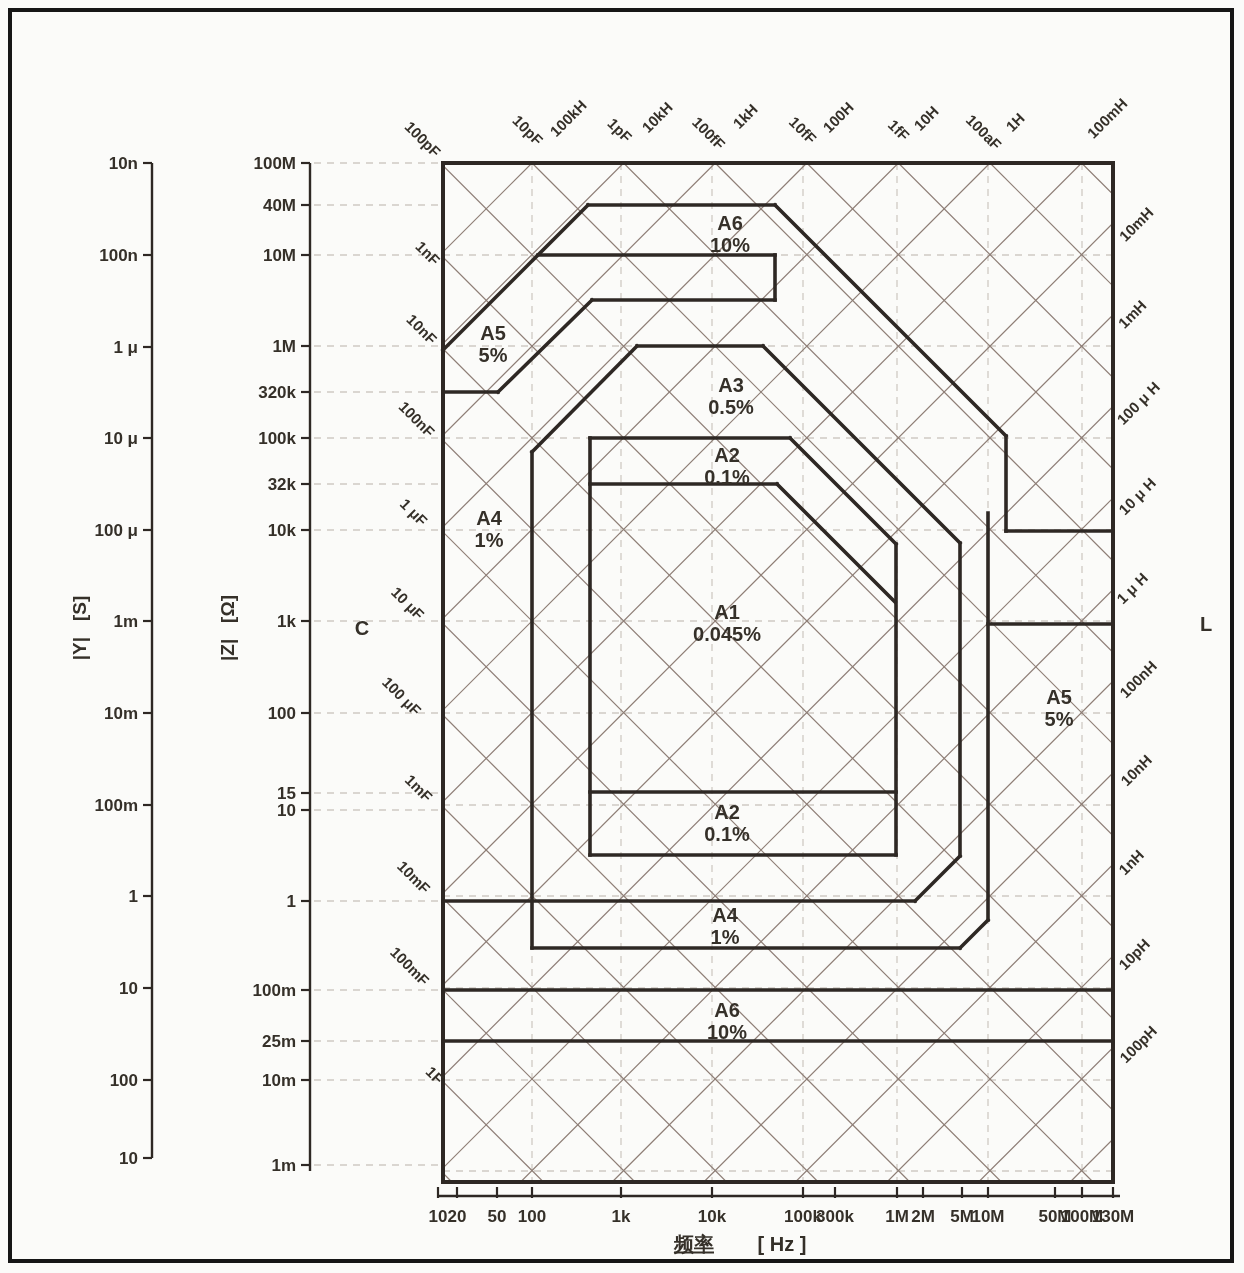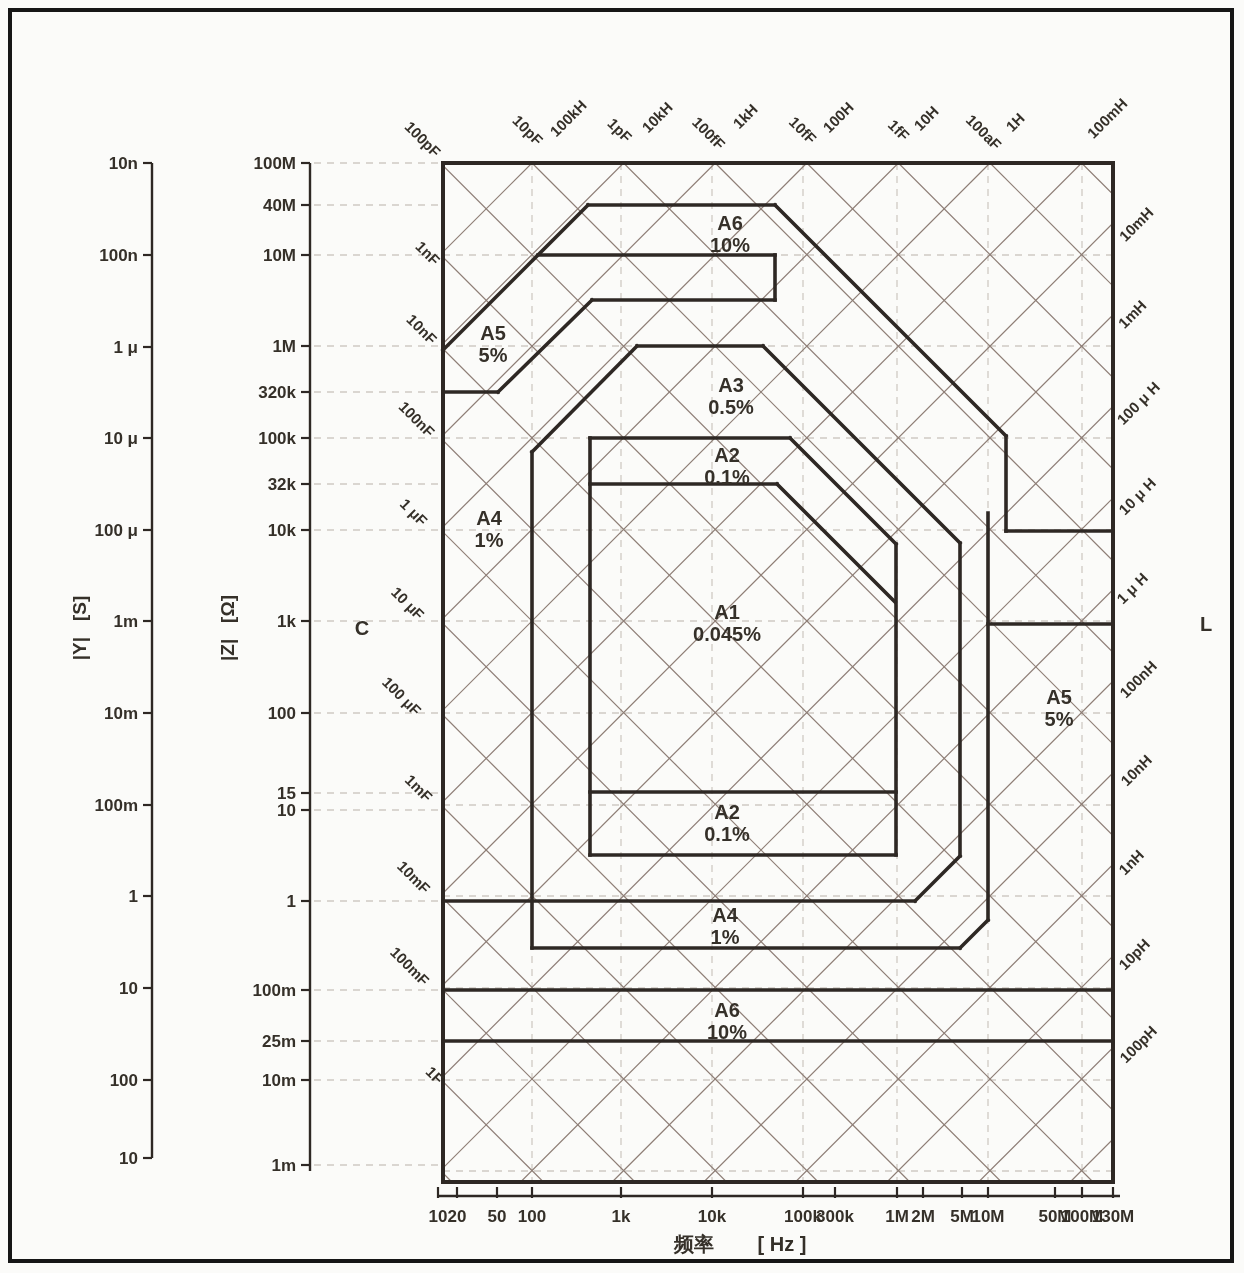--- a/index.html
+++ b/index.html
@@ -273,15 +273,15 @@
       <text x="727" y="841" fill="#353029" font-weight="bold" font-size="20" text-anchor="middle" font-family="&quot;Liberation Sans&quot;,&quot;DejaVu Sans&quot;,sans-serif">0.1%</text>
       <text x="725" y="922" fill="#353029" font-weight="bold" font-size="20" text-anchor="middle" font-family="&quot;Liberation Sans&quot;,&quot;DejaVu Sans&quot;,sans-serif">A4</text>
       <text x="725" y="944" fill="#353029" font-weight="bold" font-size="20" text-anchor="middle" font-family="&quot;Liberation Sans&quot;,&quot;DejaVu Sans&quot;,sans-serif">1%</text>
       <text x="727" y="1017" fill="#353029" font-weight="bold" font-size="20" text-anchor="middle" font-family="&quot;Liberation Sans&quot;,&quot;DejaVu Sans&quot;,sans-serif">A6</text>
       <text x="727" y="1039" fill="#353029" font-weight="bold" font-size="20" text-anchor="middle" font-family="&quot;Liberation Sans&quot;,&quot;DejaVu Sans&quot;,sans-serif">10%</text>
     </svg>
   <div class="vlabel" style="left:80px;top:628px;">|Y|   [S]</div>
   <div class="vlabel" style="left:228px;top:628px;">|Z|   [Ω]</div>
   <div class="hlabel" style="left:362px;top:628px;">C</div>
   <div class="hlabel" style="left:1206px;top:624px;">L</div>
-  <div class="hlabel" style="left:694px;top:1244px;">频率</div>
+  <div class="hlabel" style="left:694px;top:1244px;text-decoration:underline;">频率</div>
   <div class="hlabel" style="left:782px;top:1244px;">[ Hz ]</div>
 </div>
 
 </body></html>

